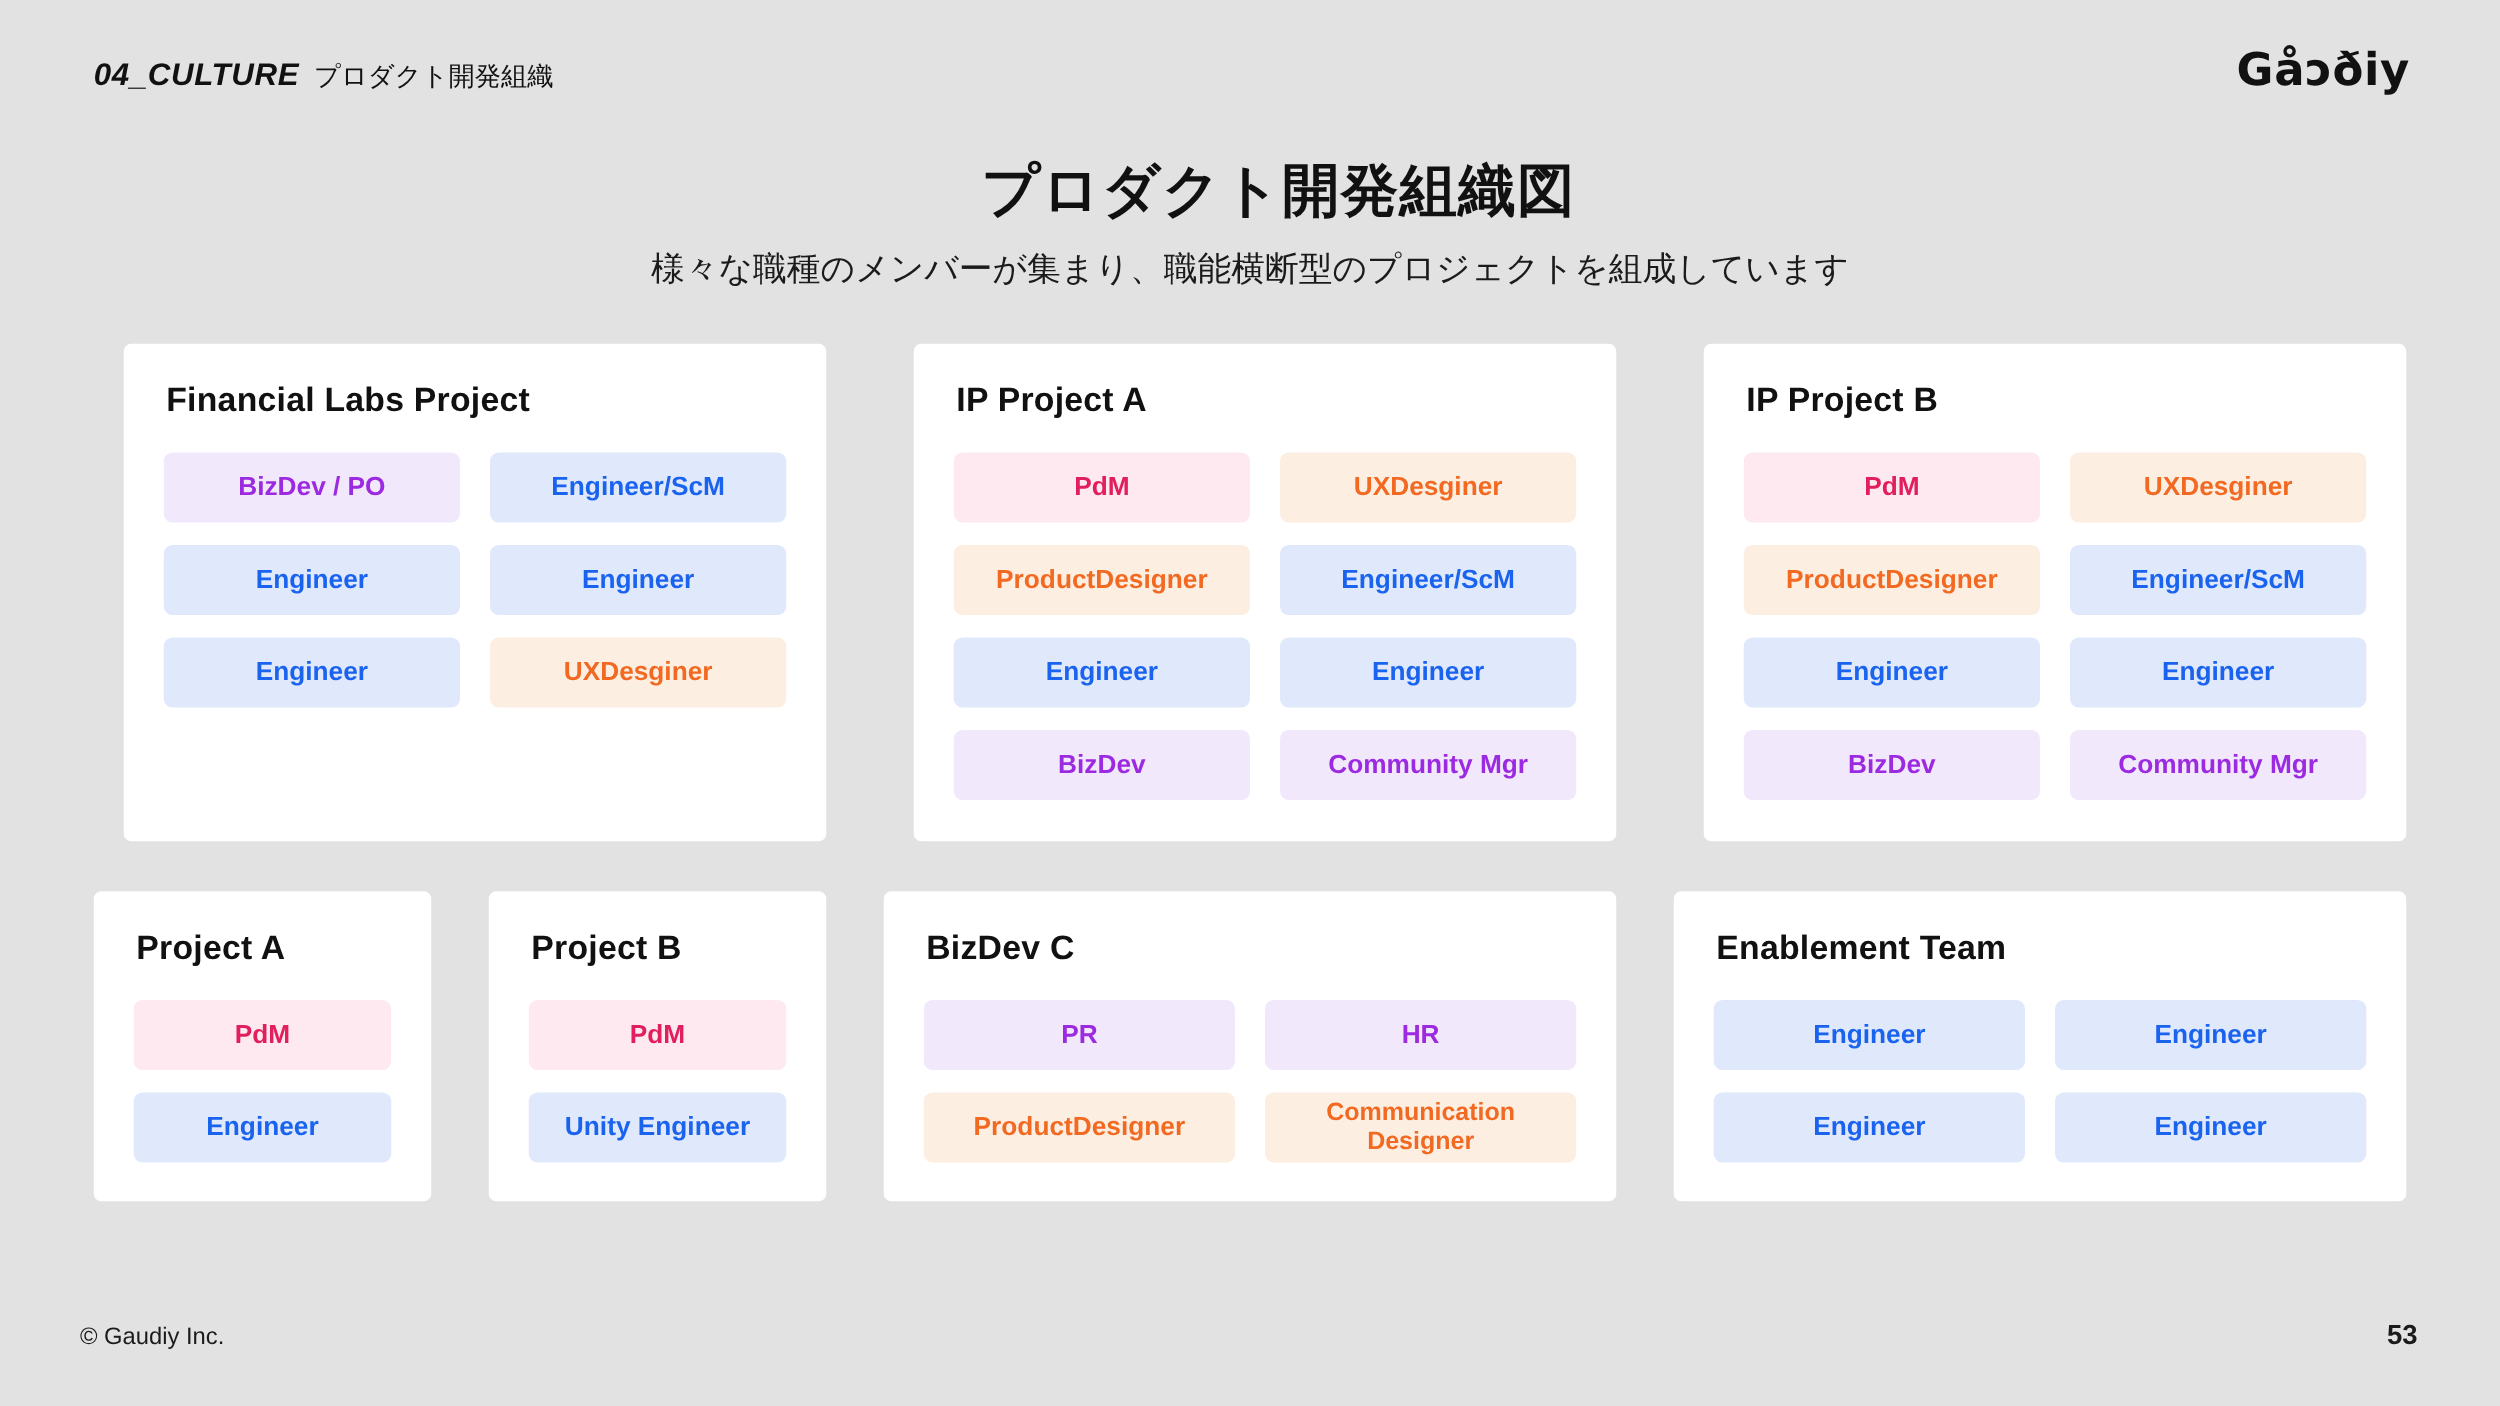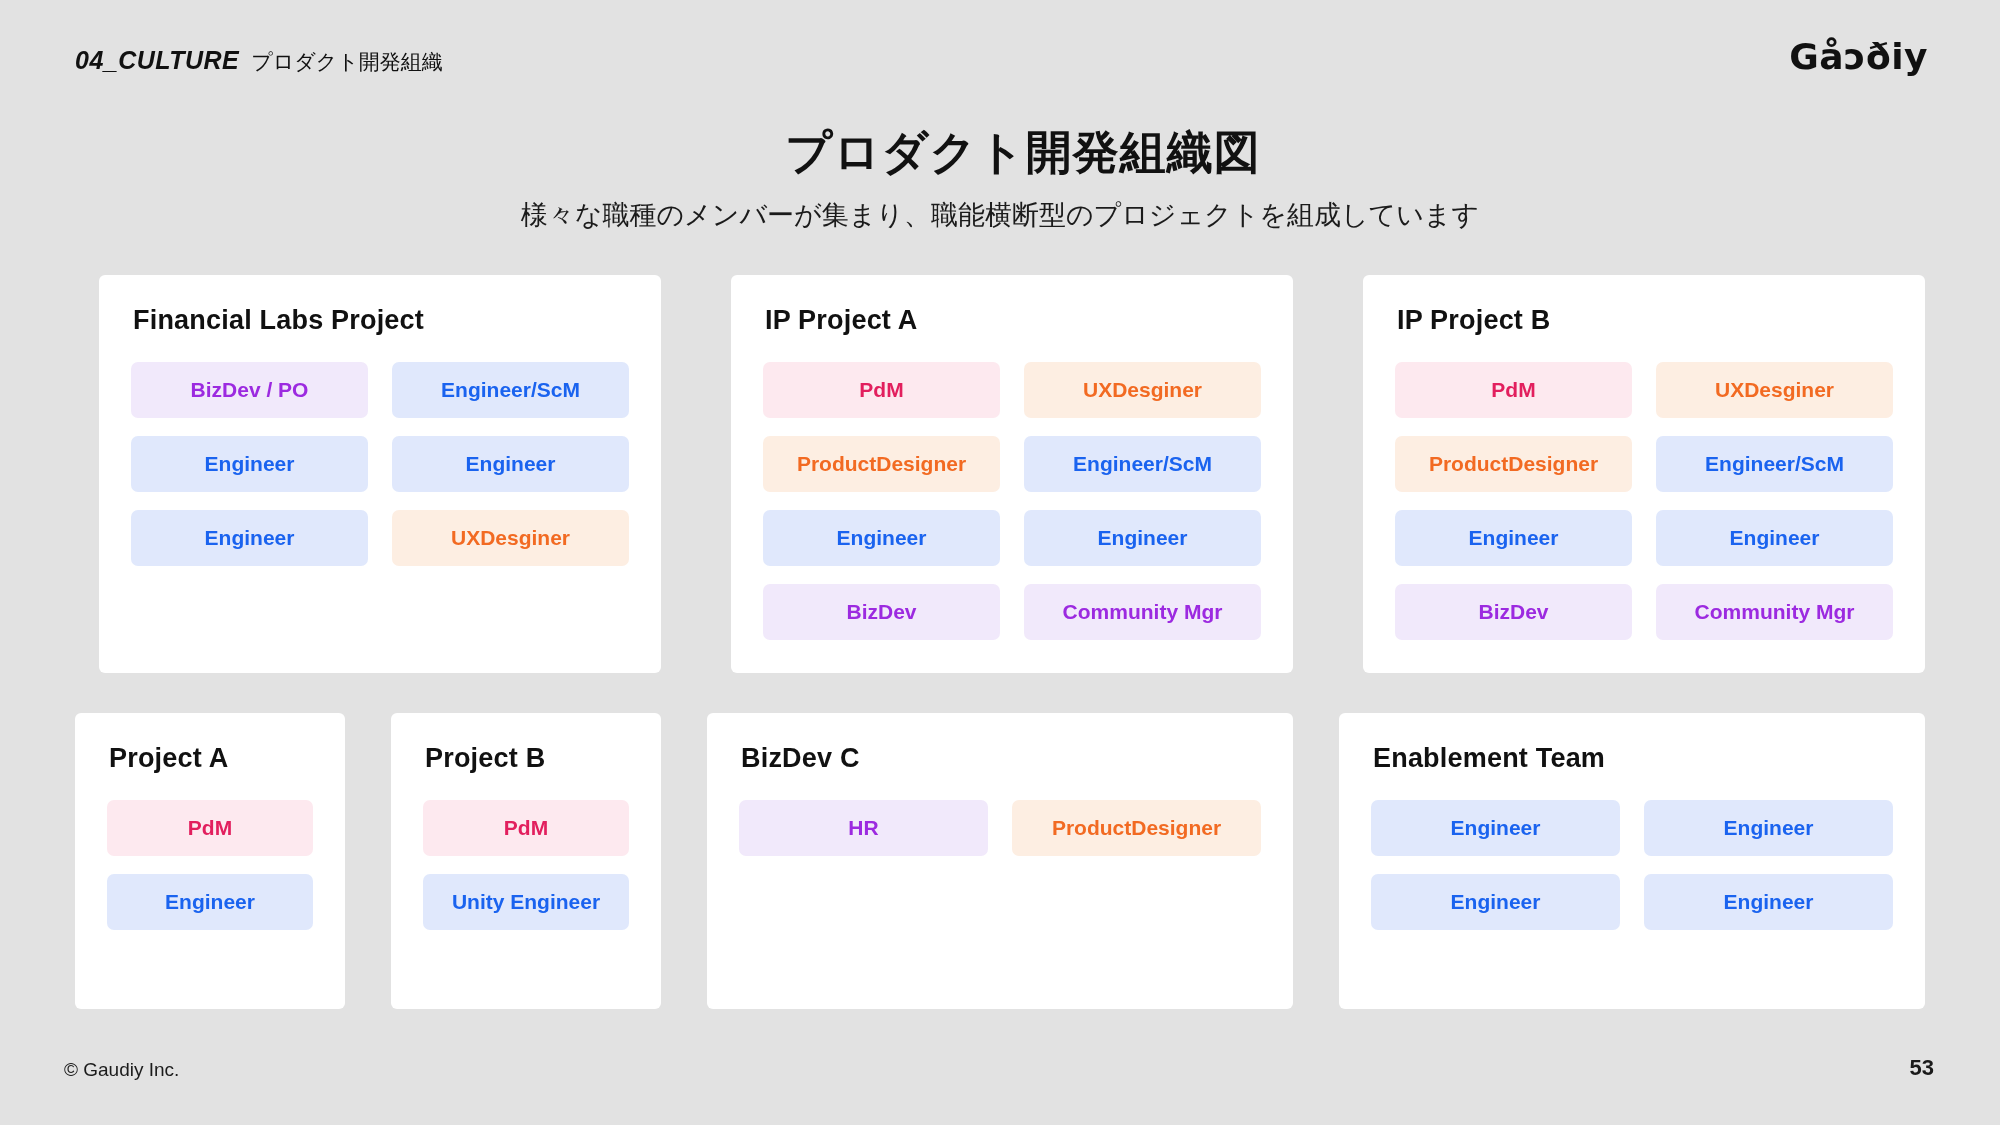--- a/index.html
+++ b/index.html
@@ -87,21 +87,21 @@
 
   .card {
     background: #ffffff;
     border-radius: 6px;
     padding: 30px 32px 34px 32px;
     box-sizing: border-box;
     display: flex;
     flex-direction: column;
   }
   .row-top .card { height: 398px; margin-left: 24px; }
-  .row-bottom .card { height: 296px; }
+  .row-bottom .card { height: 248px; justify-content: space-between; }
 
   .card-w-large { width: 586px; }
   .card-w-small { width: 270px; }
 
   .card-title {
     font-size: 27px;
     font-weight: 700;
     color: #111111;
     margin: 0 0 26px 2px;
     letter-spacing: 0.2px;
@@ -225,22 +225,24 @@
       <div class="card-title">Project B</div>
       <div class="pill-grid cols-1">
         <div class="pill role-pdm">PdM</div>
         <div class="pill role-engineer">Unity Engineer</div>
       </div>
     </div>
 
     <div class="card card-w-large">
       <div class="card-title">BizDev C</div>
       <div class="pill-grid cols-2">
+        <div class="pill role-bizdev">PR</div>
         <div class="pill role-bizdev">HR</div>
         <div class="pill role-designer">ProductDesigner</div>
+        <div class="pill role-designer two-line">Communication Designer</div>
       </div>
     </div>
 
     <div class="card card-w-large">
       <div class="card-title">Enablement Team</div>
       <div class="pill-grid cols-2">
         <div class="pill role-engineer">Engineer</div>
         <div class="pill role-engineer">Engineer</div>
         <div class="pill role-engineer">Engineer</div>
         <div class="pill role-engineer">Engineer</div>

